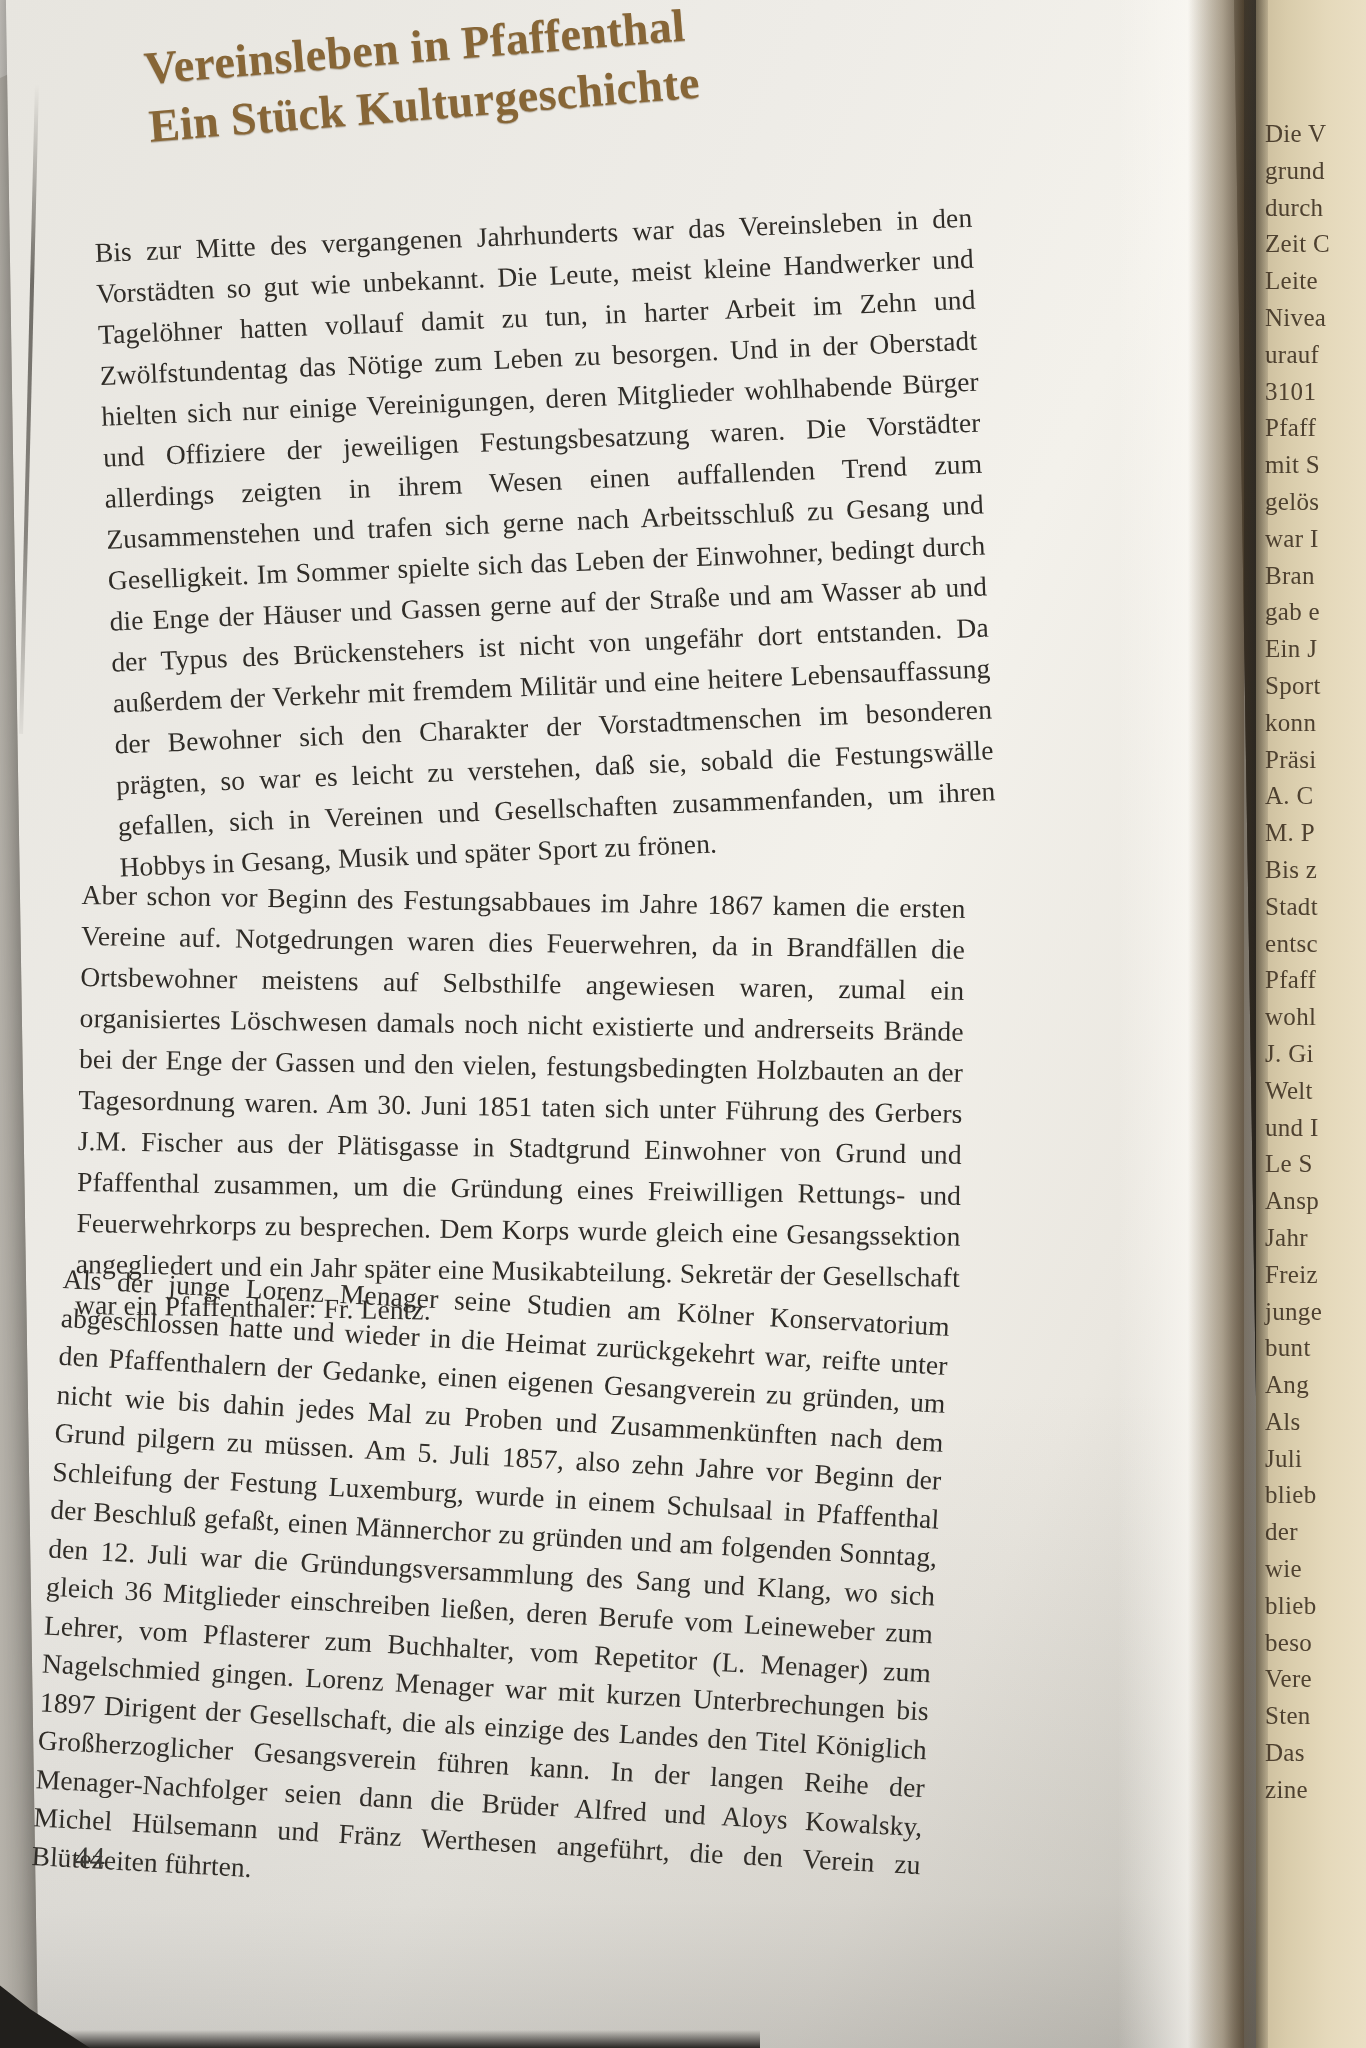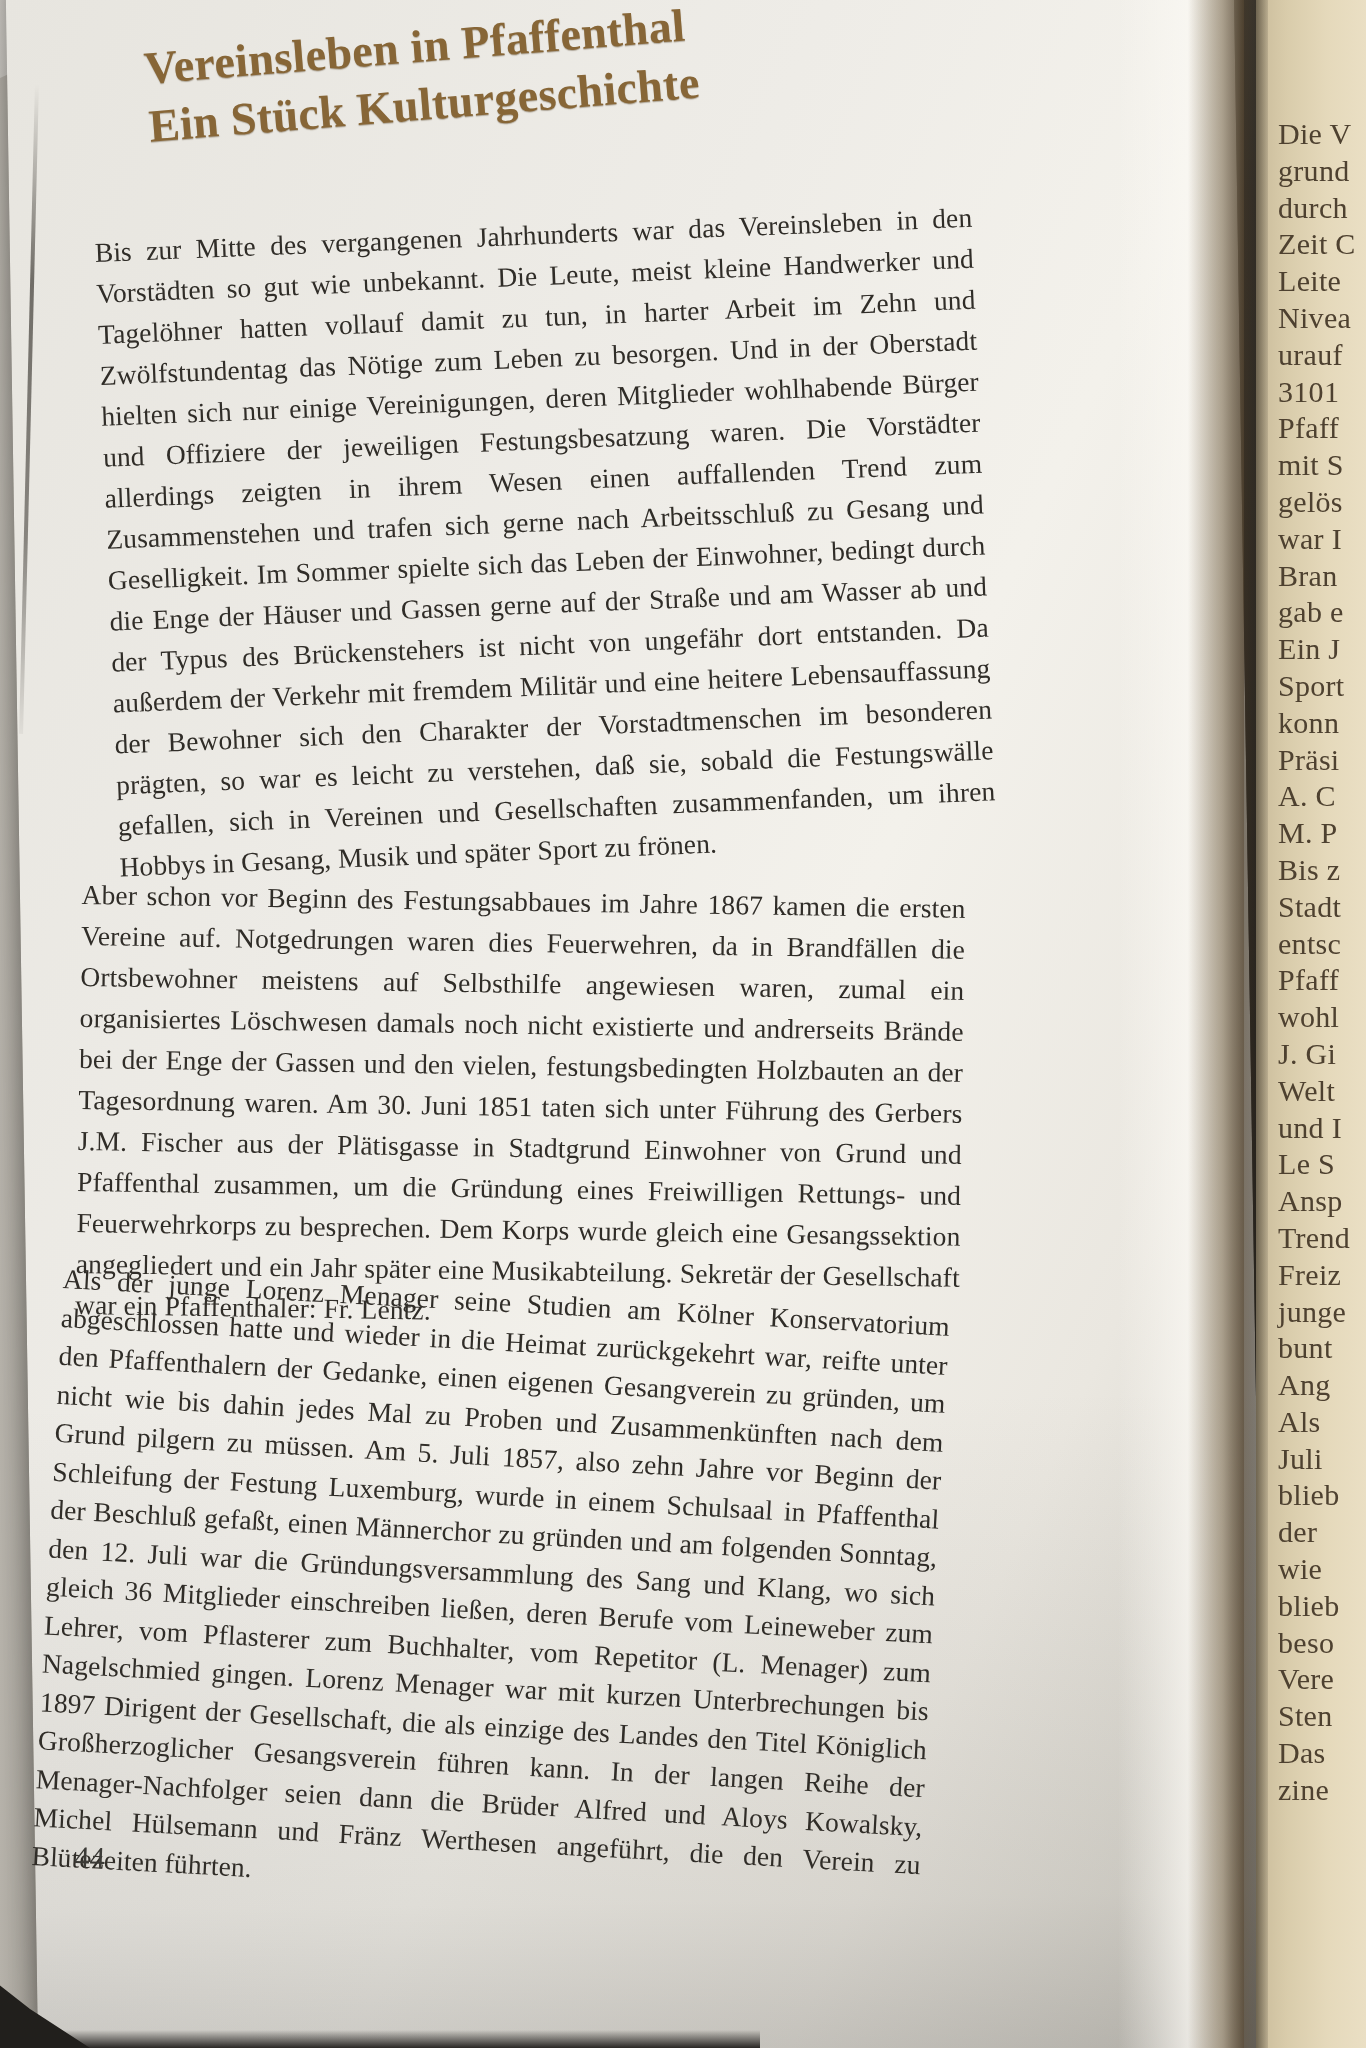--- a/index.html
+++ b/index.html
@@ -23,22 +23,22 @@
     box-shadow:0 0 26px rgba(0,0,0,0.38);
   }
   .edge-line{position:absolute;left:27px;top:84px;width:4px;height:650px;transform:rotate(1.4deg);
     background:linear-gradient(to bottom,rgba(38,34,28,0) 0%,rgba(38,34,28,0.62) 30%,rgba(38,34,28,0.5) 70%,rgba(38,34,28,0.05) 100%);}
   .page-curl{position:absolute;left:1118px;top:0;width:126px;height:2048px;z-index:2;
     background:linear-gradient(to right,rgba(250,248,243,0) 0%,rgba(250,248,243,0.75) 55%,rgba(214,205,188,0.85) 84%,rgba(140,118,88,0.55) 100%);}
   .gutter{position:absolute;left:1188px;top:0;width:80px;height:2048px;z-index:3;
     background:linear-gradient(to right,rgba(70,56,36,0) 0%,rgba(94,78,53,0.38) 42%,rgba(56,44,28,0.62) 70%,rgba(28,22,14,0.5) 86%,rgba(28,22,14,0.12) 100%);}
   .right-page{position:absolute;left:1256px;top:0;width:110px;height:2048px;z-index:2;
     background:linear-gradient(to right,#c9bb9a 0%,#d9ccab 28%,#e5d9bb 65%,#eadfc4 100%);}
-  .fragments{position:absolute;left:22px;top:116px;white-space:nowrap;
-    font-size:30px;line-height:36.8px;color:#4e4130;letter-spacing:0.3px;}
+  .fragments{position:absolute;left:9px;top:116px;white-space:nowrap;
+    font-size:25px;line-height:36.8px;color:#4e4130;letter-spacing:0.3px;}
   .frag-line{height:36.8px;}
   .title{position:absolute;left:142px;top:40px;margin:0;z-index:5;
     transform:rotate(-4.6deg);transform-origin:0 0;
     font-size:46px;font-weight:700;line-height:58px;letter-spacing:0.4px;
     color:#876637;text-shadow:0 1px 1px rgba(70,50,20,0.35);white-space:nowrap;}
   .title span{display:block;}
   .para{position:absolute;margin:0;z-index:5;text-align:justify;
     font-size:27.5px;line-height:41px;color:#302d28;transform-origin:0 0;letter-spacing:0.1px;}
   .p1{left:94px;top:232px;width:878px;transform:rotate(-2.3deg);}
   .p2{left:82px;top:874px;width:884px;transform:rotate(0.9deg);}
@@ -87,21 +87,21 @@
         <div class="frag-line">Bis z</div>
         <div class="frag-line">Stadt</div>
         <div class="frag-line">entsc</div>
         <div class="frag-line">Pfaff</div>
         <div class="frag-line">wohl</div>
         <div class="frag-line">J. Gi</div>
         <div class="frag-line">Welt</div>
         <div class="frag-line">und I</div>
         <div class="frag-line">Le S</div>
         <div class="frag-line">Ansp</div>
-        <div class="frag-line">Trend</div>
+        <div class="frag-line">Jahr</div>
         <div class="frag-line">Freiz</div>
         <div class="frag-line">junge</div>
         <div class="frag-line">bunt</div>
         <div class="frag-line">Ang</div>
         <div class="frag-line">Als</div>
         <div class="frag-line">Juli</div>
         <div class="frag-line">blieb</div>
         <div class="frag-line">der</div>
         <div class="frag-line">wie</div>
         <div class="frag-line">blieb</div>

